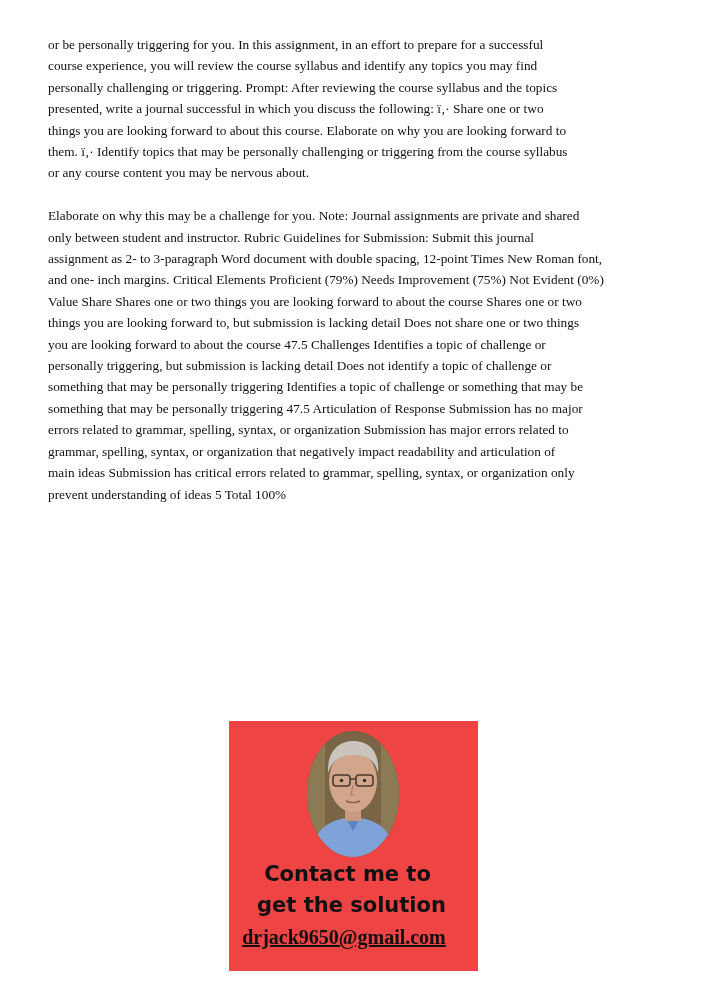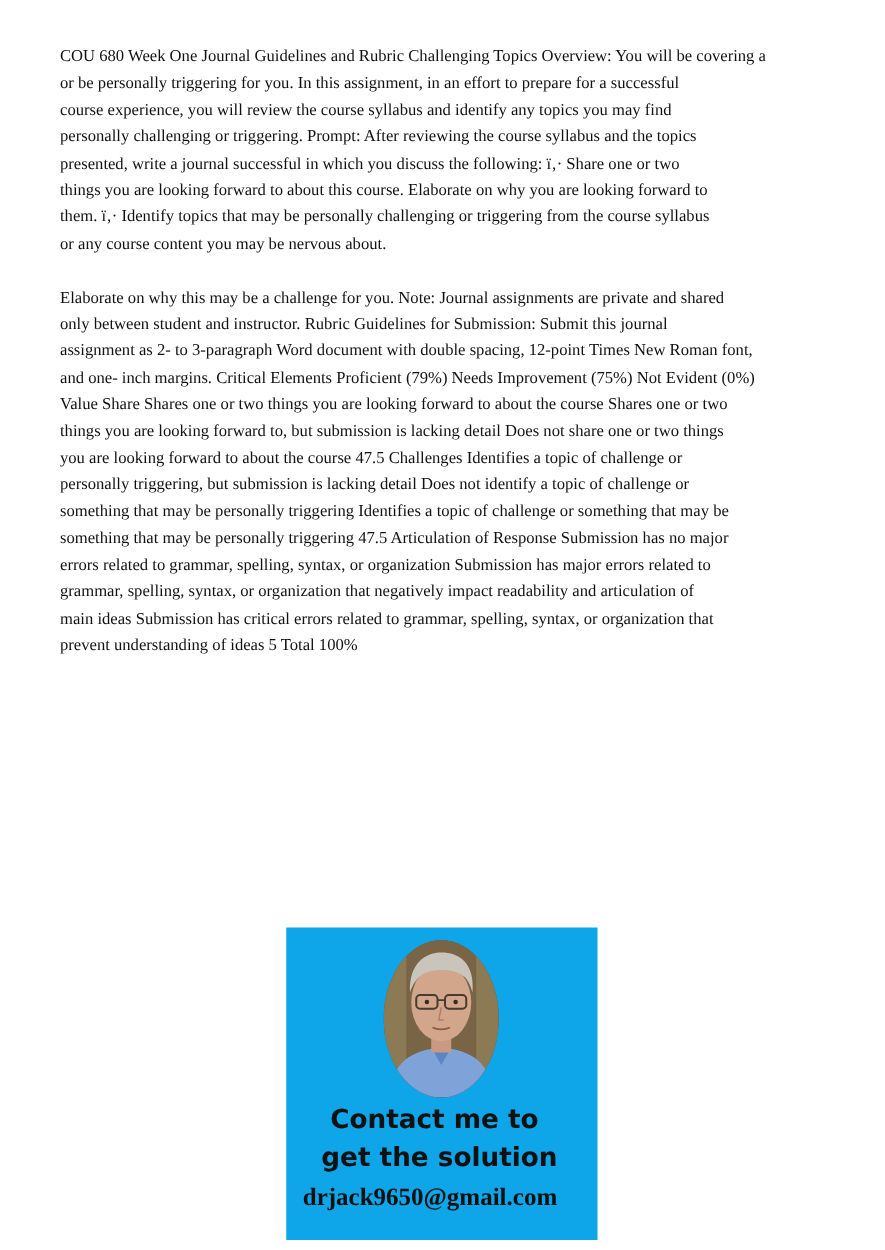--- a/index.html
+++ b/index.html
@@ -26,24 +26,24 @@
     .line {
       display: block;
       white-space: nowrap;
     }
     .para-gap {
       height: 21.4px;
     }
     .ad-box {
       position: absolute;
       left: 229px;
-      top: 742px;
+      top: 721px;
       width: 249px;
       height: 250px;
-      background: #0ea5e9;
+      background: #ef4444;
     }
     .portrait {
       position: absolute;
       left: 78px;
       top: 10px;
       width: 92px;
       height: 126px;
       border-radius: 50%;
       overflow: hidden;
       background: #6b5a3c;
@@ -68,28 +68,28 @@
     .ad-email {
       position: absolute;
       left: 0;
       top: 205px;
       width: 230px;
       text-align: center;
       font-family: "Liberation Serif", serif;
       font-weight: bold;
       font-size: 20px;
       color: #111111;
+      text-decoration: underline;
     }
   </style>
 </head>
 <body>
 
 <div class="doc-text">
   <div>
-    <span class="line">COU 680 Week One Journal Guidelines and Rubric Challenging Topics Overview: You will be covering a</span>
     <span class="line">or be personally triggering for you. In this assignment, in an effort to prepare for a successful</span>
     <span class="line">course experience, you will review the course syllabus and identify any topics you may find</span>
     <span class="line">personally challenging or triggering. Prompt: After reviewing the course syllabus and the topics</span>
     <span class="line">presented, write a journal successful in which you discuss the following: ï‚· Share one or two</span>
     <span class="line">things you are looking forward to about this course. Elaborate on why you are looking forward to</span>
     <span class="line">them. ï‚· Identify topics that may be personally challenging or triggering from the course syllabus</span>
     <span class="line">or any course content you may be nervous about.</span>
   </div>
   <div class="para-gap"></div>
   <div>
@@ -98,21 +98,21 @@
     <span class="line">assignment as 2- to 3-paragraph Word document with double spacing, 12-point Times New Roman font,</span>
     <span class="line">and one- inch margins. Critical Elements Proficient (79%) Needs Improvement (75%) Not Evident (0%)</span>
     <span class="line">Value Share Shares one or two things you are looking forward to about the course Shares one or two</span>
     <span class="line">things you are looking forward to, but submission is lacking detail Does not share one or two things</span>
     <span class="line">you are looking forward to about the course 47.5 Challenges Identifies a topic of challenge or</span>
     <span class="line">personally triggering, but submission is lacking detail Does not identify a topic of challenge or</span>
     <span class="line">something that may be personally triggering Identifies a topic of challenge or something that may be</span>
     <span class="line">something that may be personally triggering 47.5 Articulation of Response Submission has no major</span>
     <span class="line">errors related to grammar, spelling, syntax, or organization Submission has major errors related to</span>
     <span class="line">grammar, spelling, syntax, or organization that negatively impact readability and articulation of</span>
-    <span class="line">main ideas Submission has critical errors related to grammar, spelling, syntax, or organization that</span>
+    <span class="line">main ideas Submission has critical errors related to grammar, spelling, syntax, or organization only</span>
     <span class="line">prevent understanding of ideas 5 Total 100%</span>
   </div>
 </div>
 
 <div class="ad-box">
   <div class="portrait">
     <svg class="portrait-svg" viewBox="0 0 92 126">
       <rect x="0" y="0" width="92" height="126" fill="#7a6446"></rect>
       <rect x="0" y="0" width="18" height="126" fill="#8c7a55"></rect>
       <rect x="74" y="0" width="18" height="126" fill="#8c7a55"></rect>

